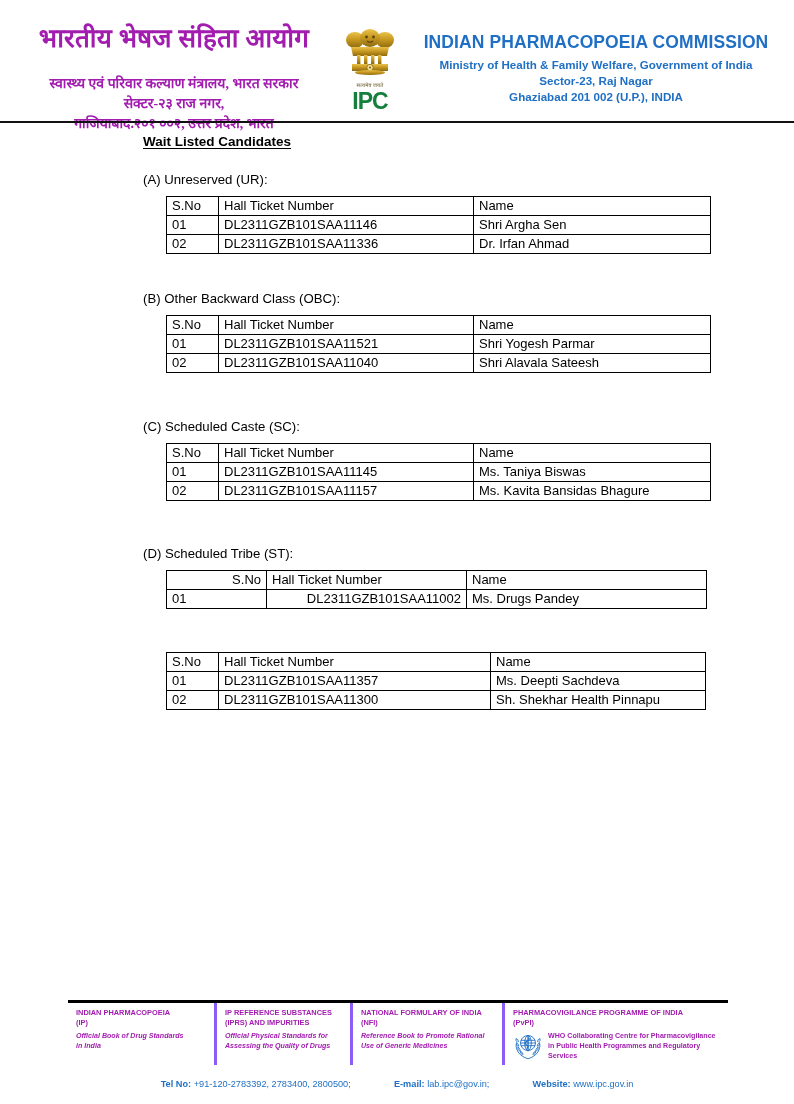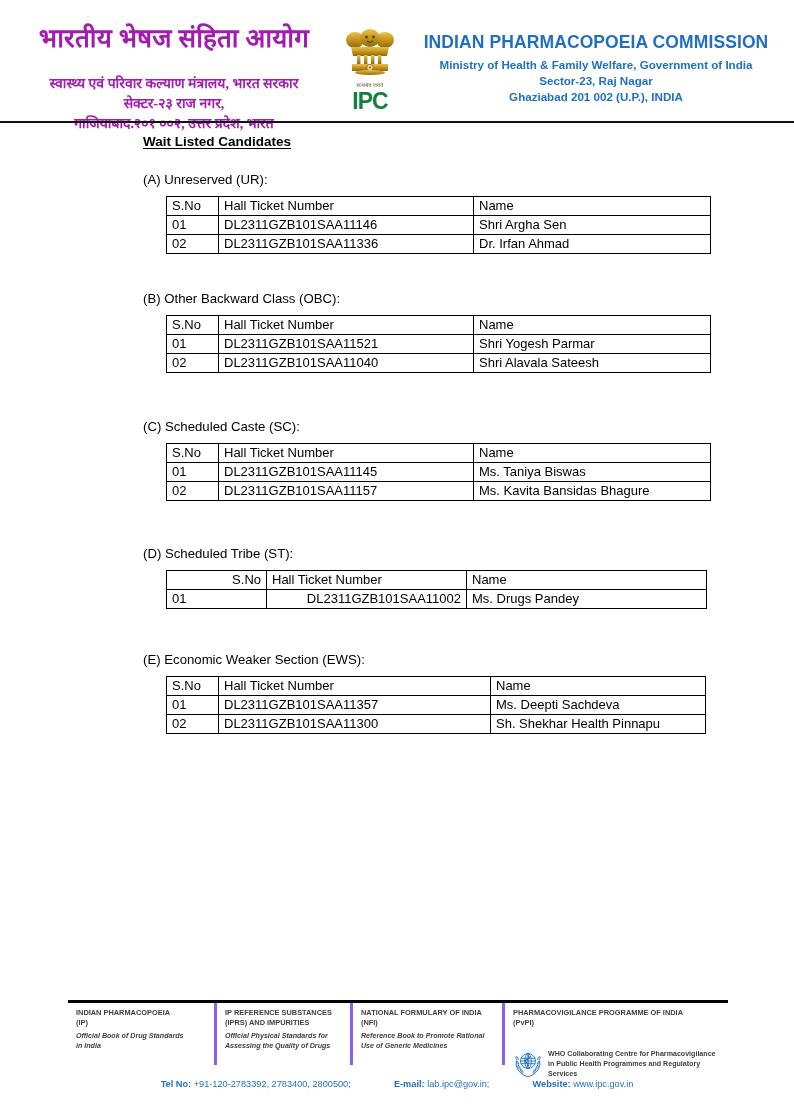--- a/index.html
+++ b/index.html
@@ -101,26 +101,26 @@
 
   
   .footer { position: absolute; left: 0; top: 993px; width: 794px; }
   .foot-rule {
     position: absolute; left: 68px; top: 7px; width: 660px; height: 3px; background: #000000;
   }
   .foot-cols {
     position: absolute; left: 68px; top: 10px; width: 660px; height: 62px;
     display: flex;
   }
-  .fcol { padding: 5px 8px 0 8px; color: #404040; }
+  .fcol { padding: 5px 8px 0 8px; color: #a21caf; }
   .fcol + .fcol { border-left: 3px solid #8b5cf6; }
   .fcol-1 { width: 146px; }
   .fcol-2 { width: 136px; }
   .fcol-3 { width: 152px; }
-  .fcol-4 { width: 226px; display: flex; flex-direction: column; gap: 18px; }
+  .fcol-4 { width: 226px; display: flex; flex-direction: column; }
   .f-head { font-size: 7.4px; font-weight: bold; line-height: 1.35; }
   .f-sub  { font-size: 7.1px; font-style: italic; font-weight: bold; line-height: 1.35; margin-top: 4px; }
   .f-who-row { display: flex; align-items: flex-start; margin-top: 3px; gap: 5px; }
   .who-logo { width: 30px; height: 30px; flex: 0 0 30px; }
   .f-who-txt { font-size: 7.1px; font-weight: bold; line-height: 1.38; padding-top: 1px; }
 
   .foot-contact {
     position: absolute; left: 0; top: 1079px; width: 794px;
     text-align: center; color: #1F6FC4; font-size: 9.2px;
   }
@@ -281,21 +281,20 @@
         <tr>
           <td class="c-sno">01</td>
           <td class="c-tkt">DL2311GZB101SAA11002</td>
           <td class="c-name">Ms. Drugs Pandey</td>
         </tr>
       </tbody>
     </table>
   </div>
 
   <div class="section" style="top:652px;">
-    <div class="sec-label">(E) Economic Weaker Section (EWS):</div>
     <table class="cand t-e">
       <thead>
         <tr>
           <th class="c-sno">S.No</th>
           <th class="c-tkt">Hall Ticket Number</th>
           <th class="c-name">Name</th>
         </tr>
       </thead>
       <tbody>
         <tr>

